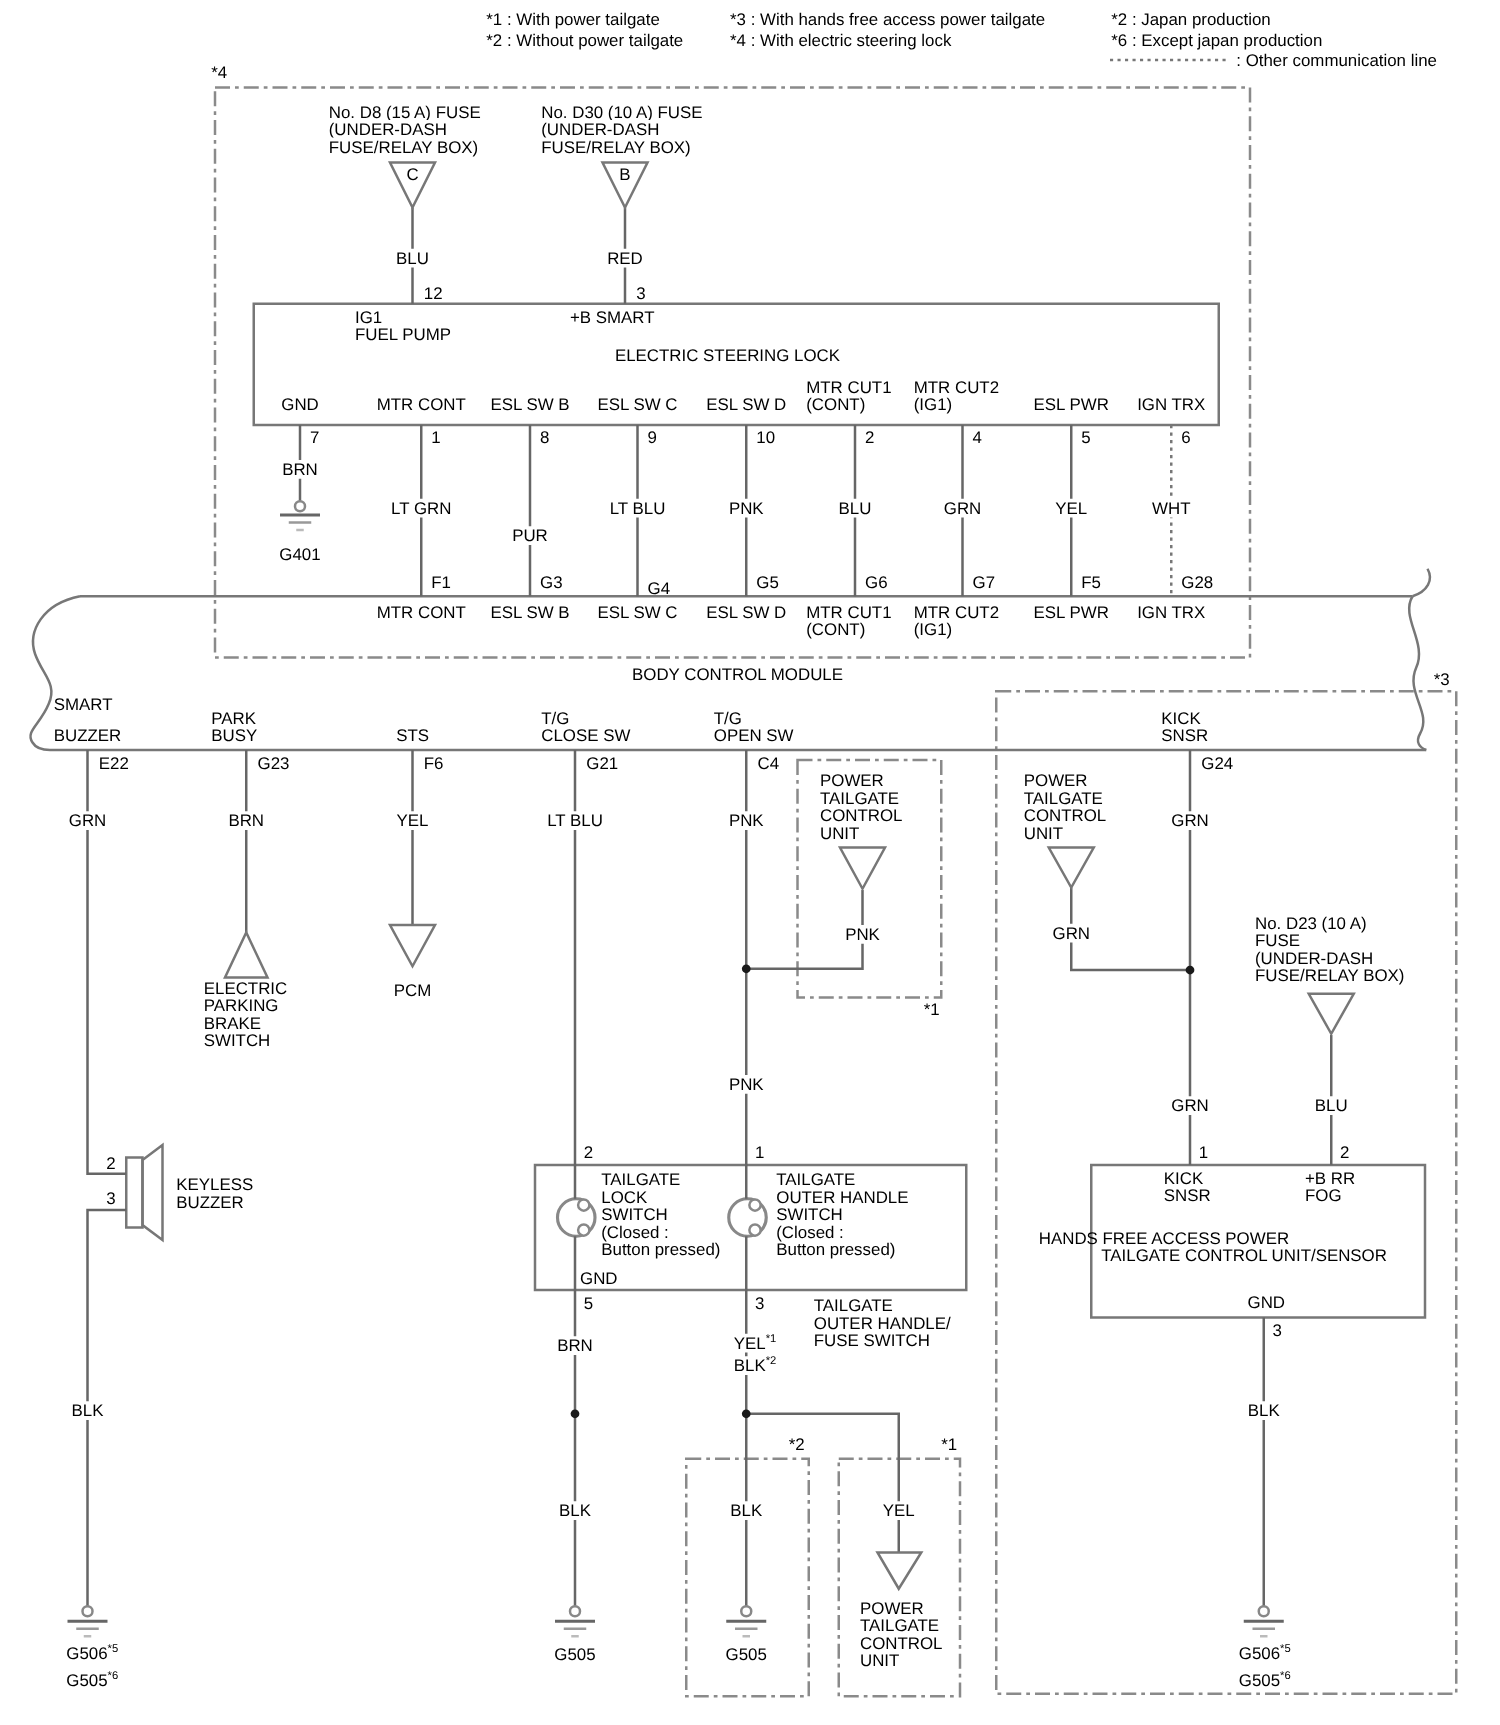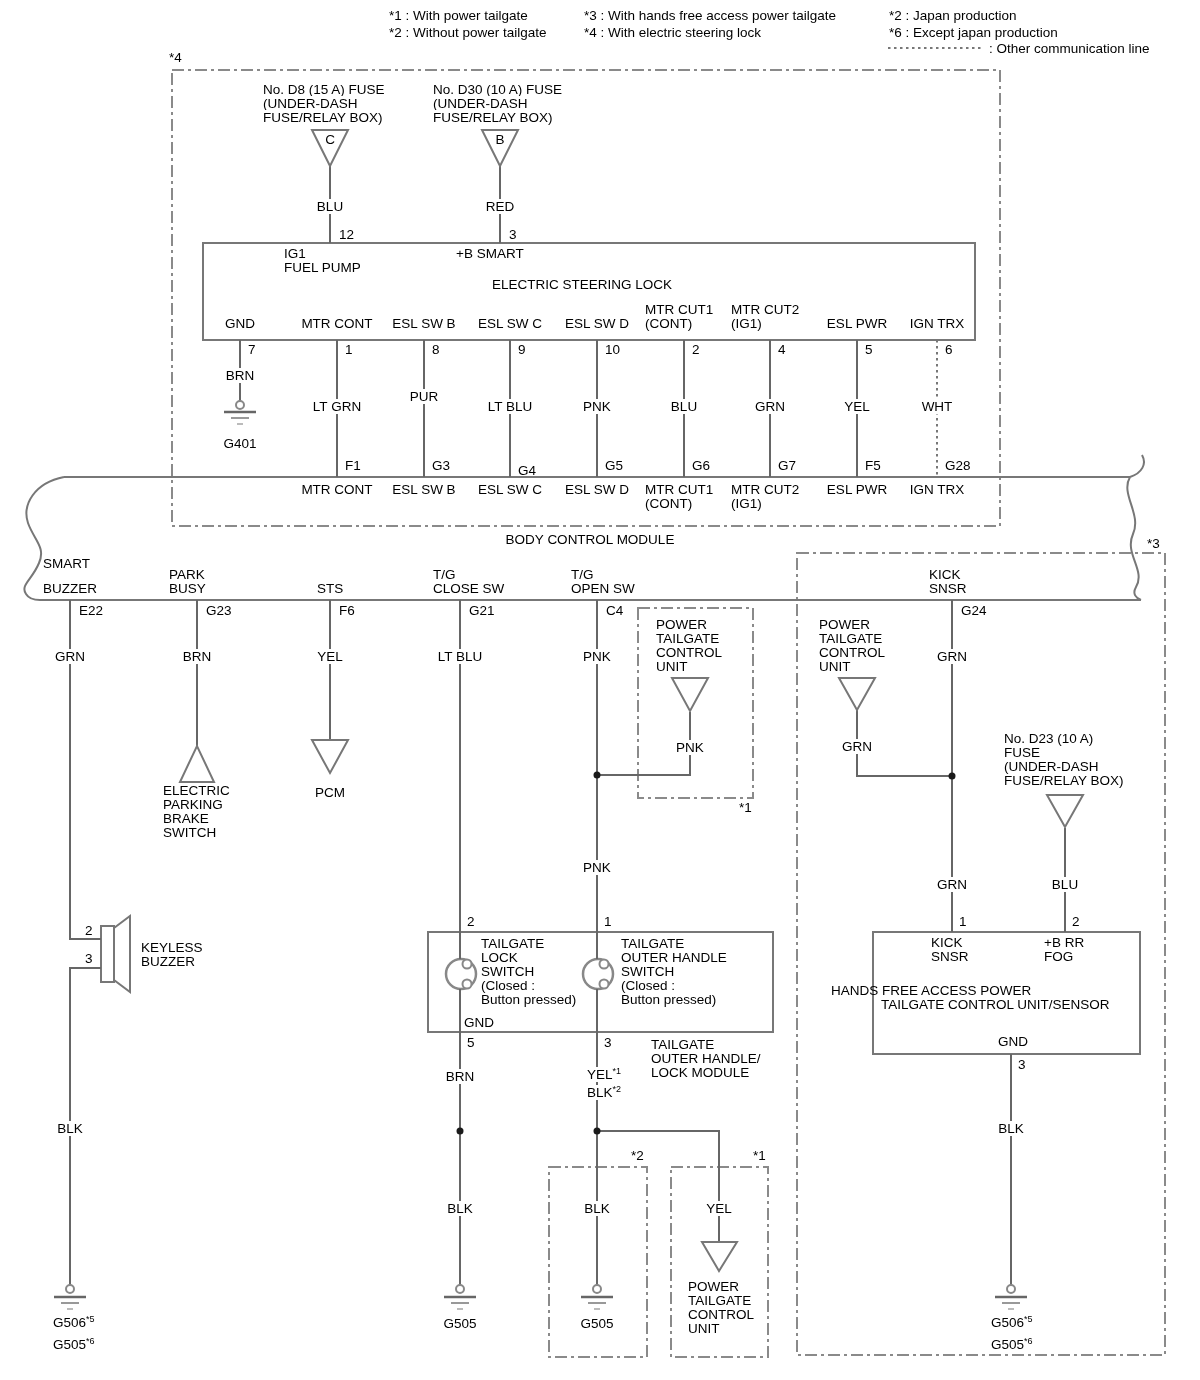--- a/index.html
+++ b/index.html
@@ -203,21 +203,21 @@
 <div class="lbl nb" style="left:431px;top:342px">8</div>
 <div class="lbl nb" style="left:517px;top:342px">9</div>
 <div class="lbl nb" style="left:604px;top:342px">10</div>
 <div class="lbl nb" style="left:691px;top:342px">2</div>
 <div class="lbl nb" style="left:777px;top:342px">4</div>
 <div class="lbl nb" style="left:864px;top:342px">5</div>
 <div class="lbl nb" style="left:944px;top:342px">6</div>
 
 <div class="lbl c" style="left:240px;top:368px">BRN</div>
 <div class="lbl c" style="left:337px;top:399px">LT GRN</div>
-<div class="lbl c" style="left:424px;top:389px">PUR</div>
+<div class="lbl c" style="left:424px;top:421px">PUR</div>
 <div class="lbl c" style="left:510px;top:399px">LT BLU</div>
 <div class="lbl c" style="left:597px;top:399px">PNK</div>
 <div class="lbl c" style="left:684px;top:399px">BLU</div>
 <div class="lbl c" style="left:770px;top:399px">GRN</div>
 <div class="lbl c" style="left:857px;top:399px">YEL</div>
 <div class="lbl c" style="left:937px;top:399px">WHT</div>
 <div class="lbl nb c" style="left:240px;top:436px">G401</div>
 
 <div class="lbl nb" style="left:344px;top:458px">F1</div>
 <div class="lbl nb" style="left:431px;top:458px">G3</div>
@@ -297,21 +297,21 @@
 <div class="lbl nb" style="left:620px;top:936px">TAILGATE</div>
 <div class="lbl nb" style="left:620px;top:950px">OUTER HANDLE</div>
 <div class="lbl nb" style="left:620px;top:964px">SWITCH</div>
 <div class="lbl nb" style="left:620px;top:978px">(Closed :</div>
 <div class="lbl nb" style="left:620px;top:992px">Button pressed)</div>
 <div class="lbl nb" style="left:463px;top:1015px">GND</div>
 <div class="lbl nb" style="left:466px;top:1035px">5</div>
 <div class="lbl nb" style="left:603px;top:1035px">3</div>
 <div class="lbl nb" style="left:650px;top:1037px">TAILGATE</div>
 <div class="lbl nb" style="left:650px;top:1051px">OUTER HANDLE/</div>
-<div class="lbl nb" style="left:650px;top:1065px">LOCK MODULE</div>
+<div class="lbl nb" style="left:650px;top:1065px">FUSE SWITCH</div>
 <div class="lbl c" style="left:460px;top:1069px">BRN</div>
 <div class="lbl" style="left:586px;top:1067px"><span>YEL</span><sup>*1</sup></div>
 <div class="lbl" style="left:586px;top:1085px"><span>BLK</span><sup>*2</sup></div>
 
 <div class="lbl c" style="left:460px;top:1201px">BLK</div>
 <div class="lbl nb c" style="left:460px;top:1316px">G505</div>
 <div class="lbl c" style="left:597px;top:1201px">BLK</div>
 <div class="lbl nb c" style="left:597px;top:1316px">G505</div>
 <div class="lbl c" style="left:719px;top:1201px">YEL</div>
 <div class="lbl nb" style="left:687px;top:1279px">POWER</div>

